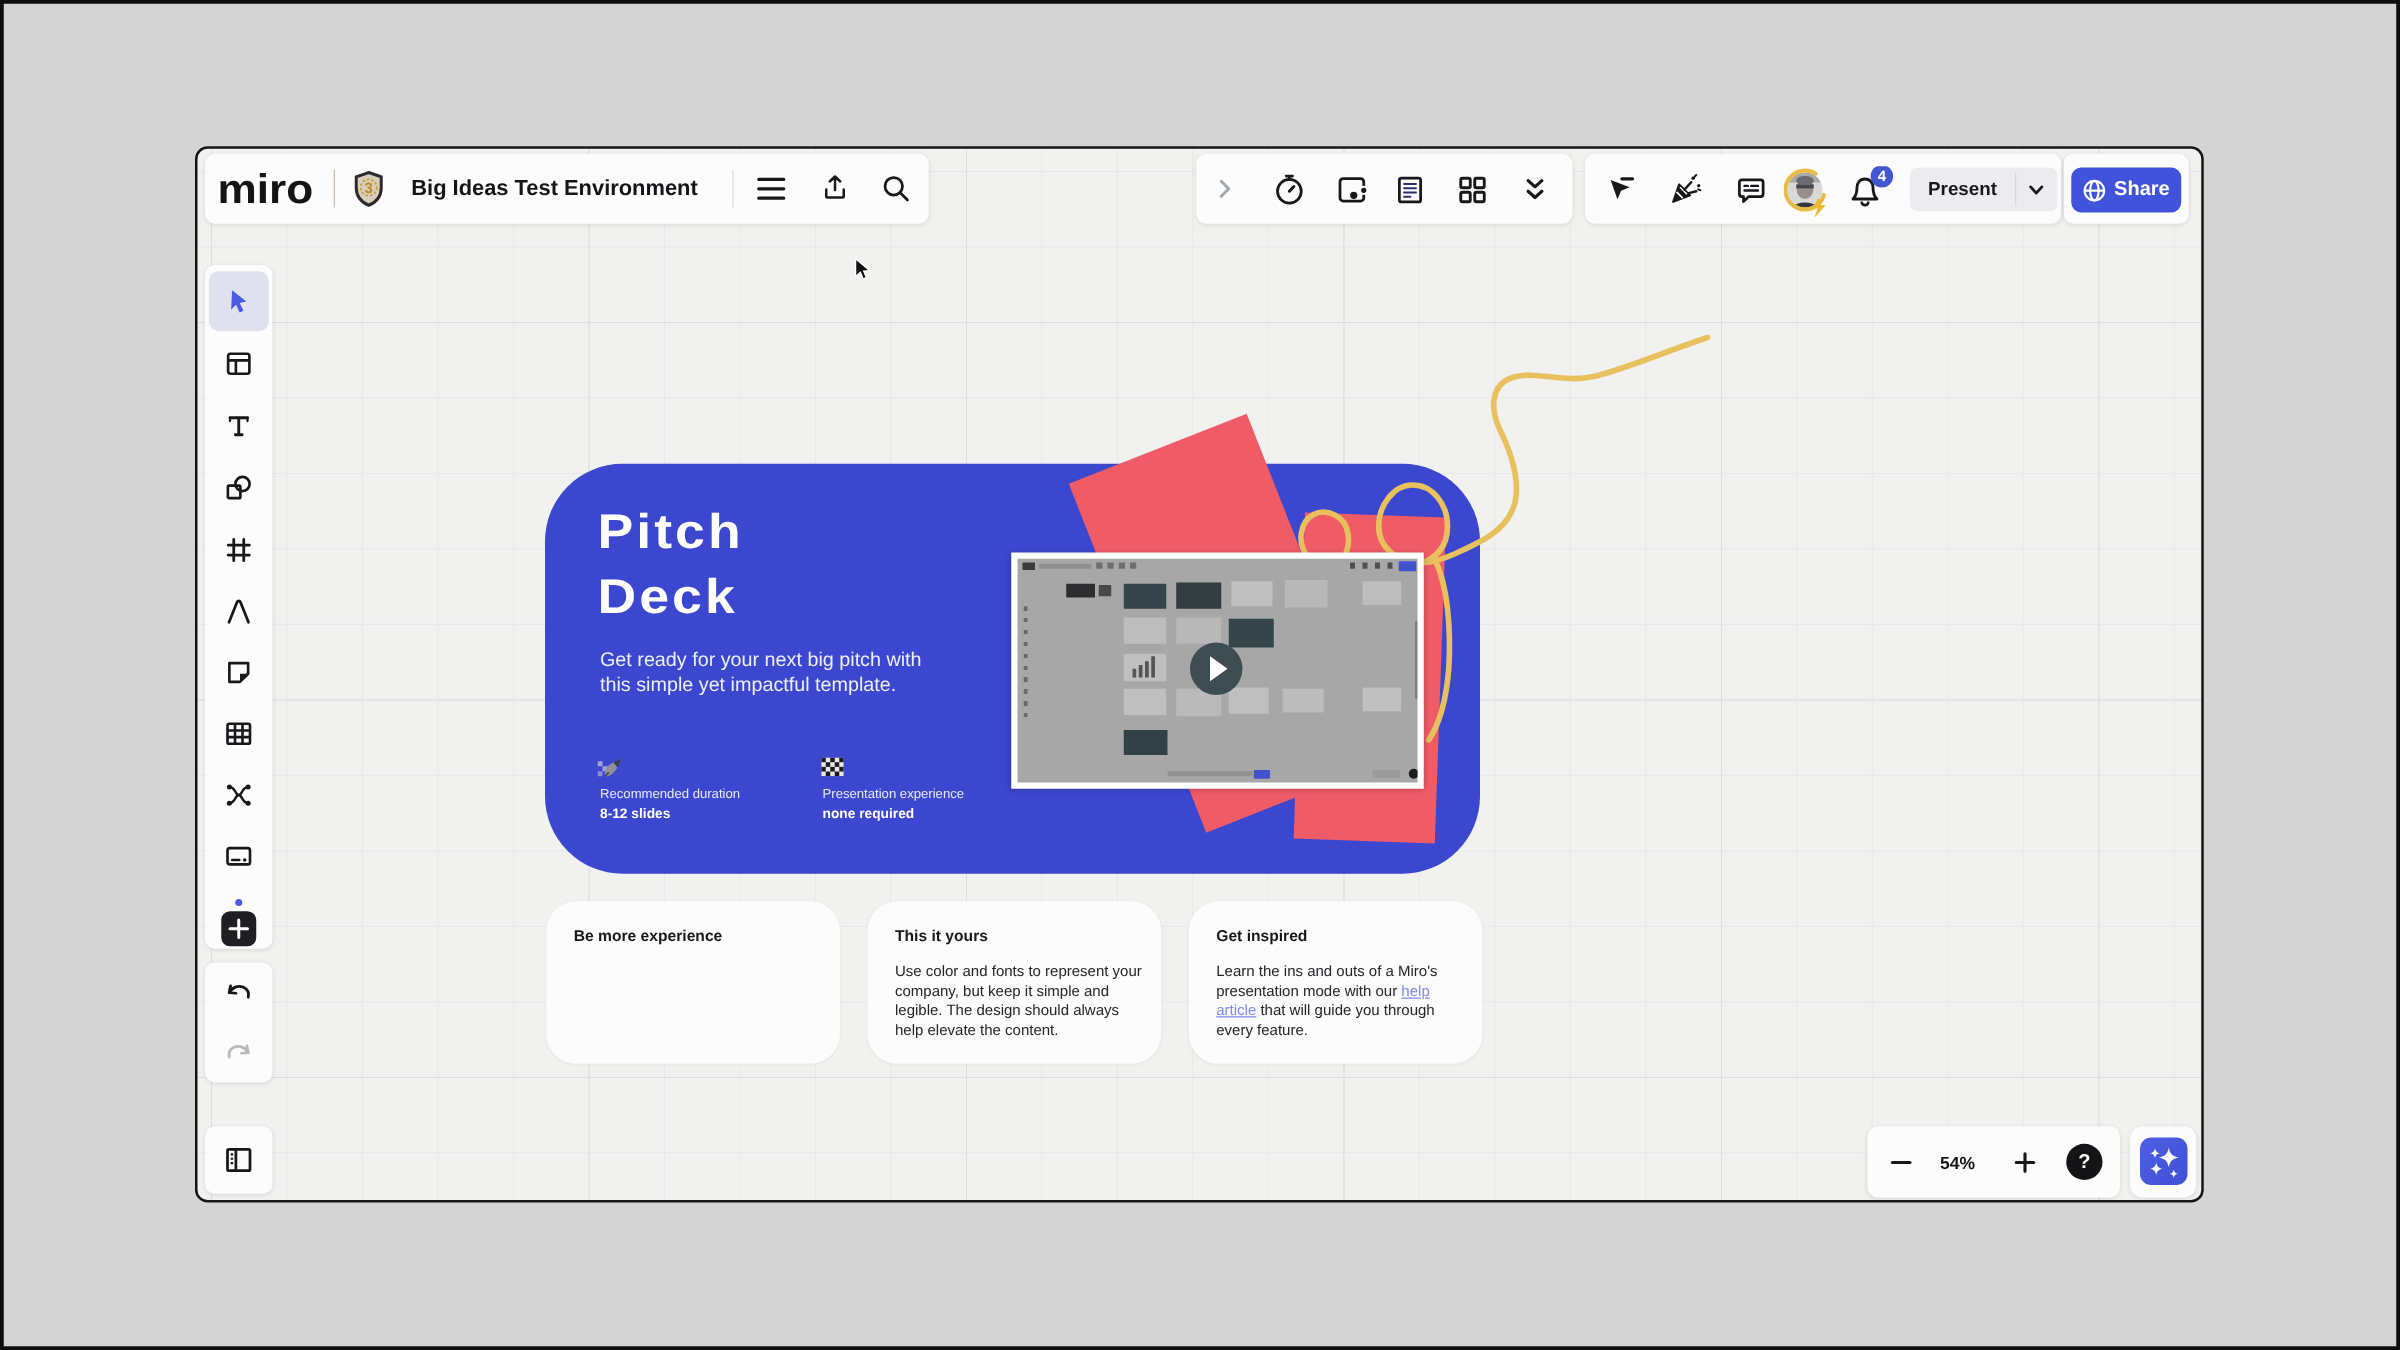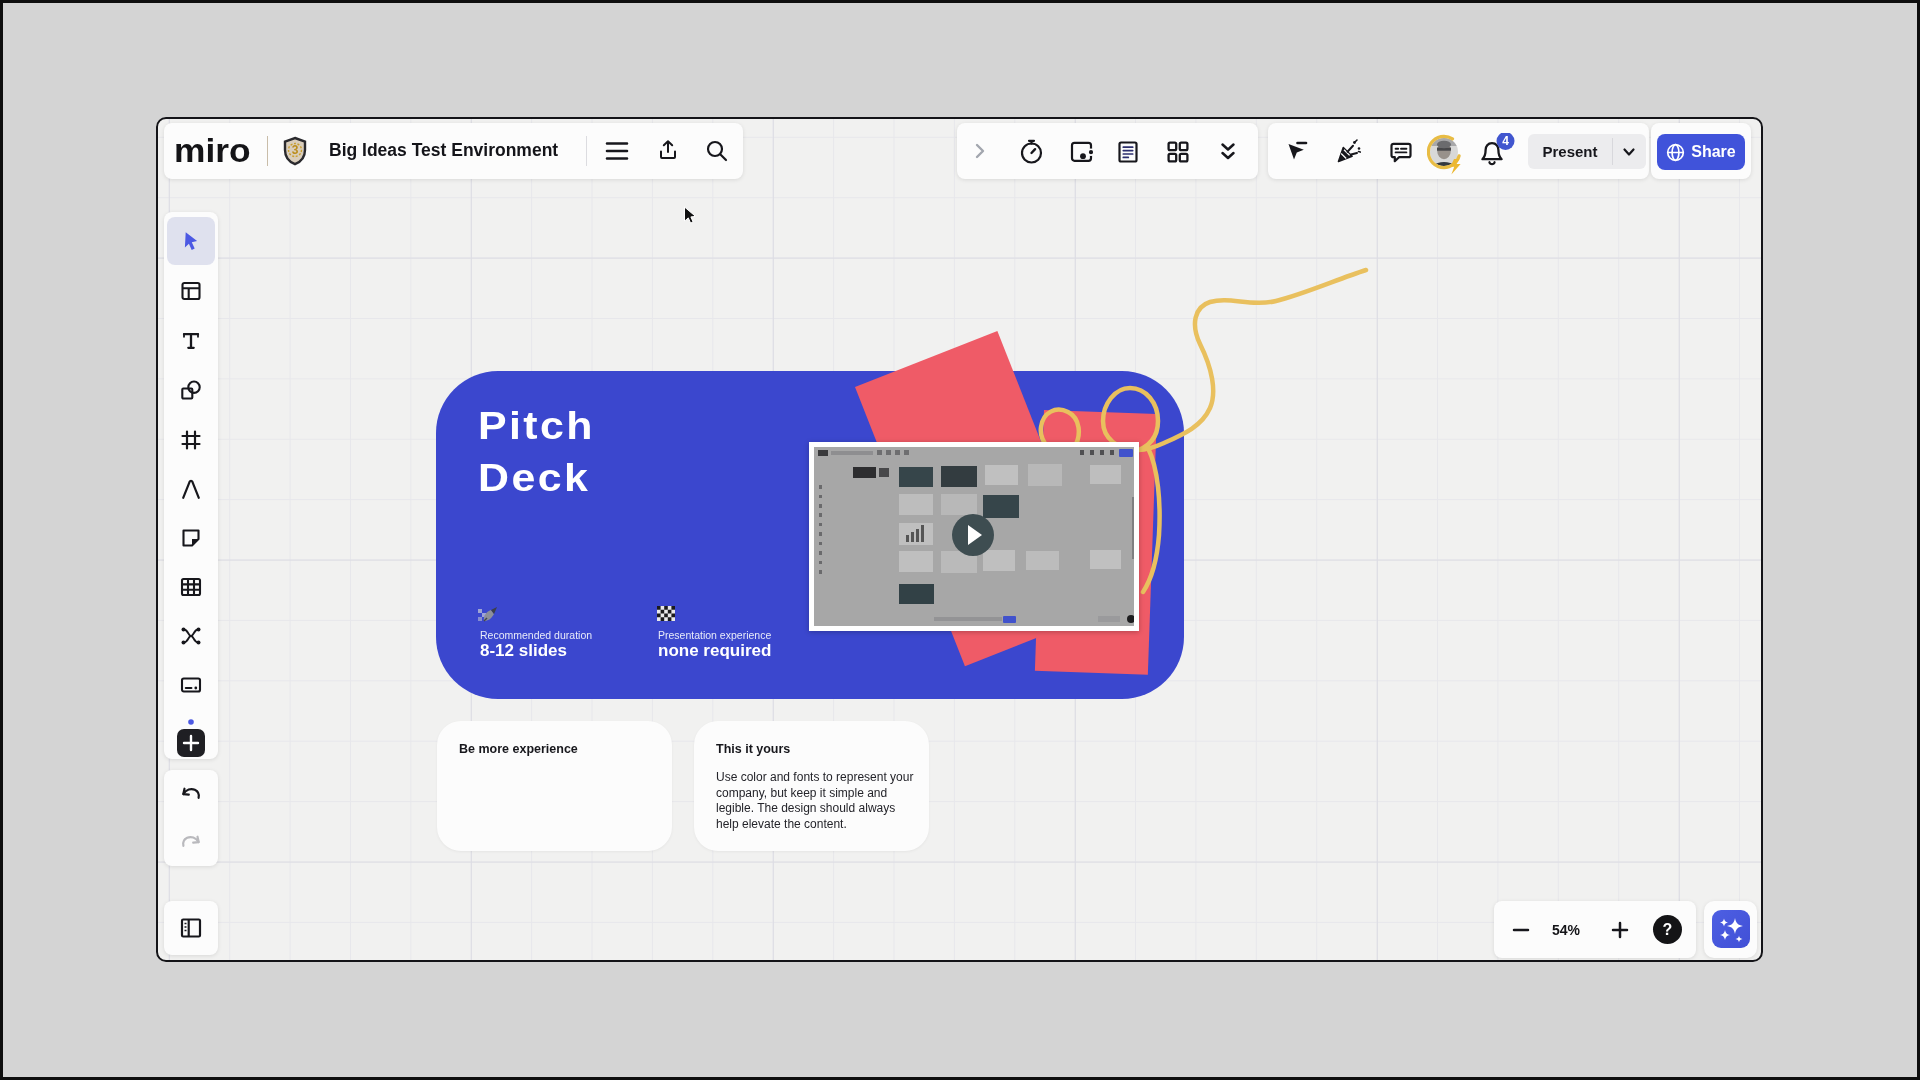--- a/index.html
+++ b/index.html
@@ -25,21 +25,21 @@
   #tl { left:8px; top:6px; width:579px; height:56px; }
   #logo { position:absolute; left:10px; top:9px; font-size:33px; font-weight:800; letter-spacing:0; color:#141417; transform:scaleX(1.07); transform-origin:0 0; }
   .vdiv { position:absolute; top:13px; width:1px; height:30px; }
   #ttl { position:absolute; left:165px; top:17px; font-size:17.5px; font-weight:700; color:#141419; }
 
   
   #bluecard { position:absolute; left:280px; top:254px; width:748px; height:328px; border-radius:62px; background:#3b47ce; }
   #pitch { position:absolute; left:322px; top:283px; font-size:39px; line-height:52px; font-weight:800; color:#fff; letter-spacing:2.2px; transform:scaleX(1.1); transform-origin:0 0;}
   #sub { position:absolute; left:324px; top:402px; font-size:15.8px; line-height:20px; color:#eef0fb; }
   .lbl { position:absolute; color:#e7eaf9; font-size:10.5px; line-height:16px; }
-  .lbl b { color:#fff; font-size:17px; }
+  .lbl b { color:#fff; font-size:11px; }
   #red1, #red2 { position:absolute; background:#ef5b67; }
   #red1 { left:699px; top:270px; width:153px; height:300px; transform:rotate(-21.5deg); transform-origin:0 0; }
   #red2 { left:888px; top:293px; width:113px; height:261px; transform:rotate(2deg); transform-origin:0 0; }
   #doodle { position:absolute; left:859px; top:138px; }
   #video { position:absolute; left:653px; top:325px; width:330px; height:189px; background:#fff;
      box-shadow:0 1px 5px rgba(0,0,0,.25); }
   #vidin { position:absolute; left:5px; top:5px; right:5px; bottom:5px; background:#a7a7a7; overflow:hidden; }
   .vt { position:absolute; }
   #play { position:absolute; left:796px; top:397px; width:42px; height:42px; border-radius:50%; background:#3e4d51; }
   #play:after { content:""; position:absolute; left:16px; top:11px; border-left:14px solid #fff; border-top:10px solid transparent; border-bottom:10px solid transparent; }
@@ -71,20 +71,21 @@
   #aib { position:absolute; left:8px; top:9px; width:38px; height:38px; border-radius:9px; background:linear-gradient(135deg,#4d5fe3,#4150d6); }
 </style>
 </head>
 <body>
 <div id="win">
 
   <div id="bluecard"></div>
   <div id="red1"></div>
   <div id="red2"></div>
   <div id="pitch">Pitch<br>Deck</div>
+  <div id="sub">Get ready for your next big pitch with<br>this simple yet impactful template.</div>
   <div class="lbl" style="left:324px;top:510px;">Recommended duration<br><b>8-12 slides</b></div>
   <div class="lbl" style="left:502px;top:510px;">Presentation experience<br><b>none required</b></div>
 
   <svg id="doodle" width="400" height="360" viewBox="0 0 400 360">
     <path d="M 351,15 C 323,24 289,39 261,46 C 235,52 215,41 195,47 C 179,52 176,70 185,89 C 197,113 202,137 195,153 C 187,171 169,179 149,188 C 140,192 132,195 124,195 C 102,195 88,183 88,166 C 88,149 100,133 115,133 C 131,133 143,148 143,166 C 143,184 132,193 118,197 C 98,203 72,207 54,203 C 36,199 24,187 26,172 C 28,157 41,151 53,157 C 65,163 67,180 59,193 C 51,206 36,214 22,218" fill="none" stroke="#e9c05e" stroke-width="4.5" stroke-linecap="round"></path>
     <path d="M 133,193 C 143,213 146,248 144,280 C 142,305 136,325 128,337" fill="none" stroke="#e9c05e" stroke-width="4.5" stroke-linecap="round"></path>
   </svg>
 
   <div id="video">
     <div id="vidin">
@@ -154,20 +155,24 @@
     </g>
   </svg>
 
   <div class="wcard" style="left:281px;">
     <h4>Be more experience</h4>
   </div>
   <div class="wcard" style="left:538px;">
     <h4>This it yours</h4>
     <p>Use color and fonts to represent your company, but keep it simple and legible. The design should always help elevate the content.</p>
   </div>
+  <div class="wcard" style="left:795px;">
+    <h4>Get inspired</h4>
+    <p>Learn the ins and outs of a Miro's presentation mode with our <a>help article</a> that will guide you through every feature.</p>
+  </div>
 
   <div class="panel" id="tl">
     <div id="logo">miro</div>
     <div class="vdiv" style="left:103px;background:#c9bda9;"></div>
     <div class="ic" id="shield" style="left:118px;top:13px;">
       <svg width="26" height="30" viewBox="0 0 26 30">
         <path d="M13 2 L23 5.5 V14 C23 21.5 18.5 26 13 28.2 C7.5 26 3 21.5 3 14 V5.5 Z" fill="#d9cdbb" stroke="#2a2a2e" stroke-width="2.4"></path>
         <circle cx="13" cy="14" r="6.5" fill="none" stroke="#c99f2e" stroke-width="1.4" stroke-dasharray="2 1.6"></circle>
         <text x="13" y="18.4" font-size="12" font-weight="bold" fill="#bb8d1c" text-anchor="middle" font-family="Liberation Sans">3</text>
       </svg>

